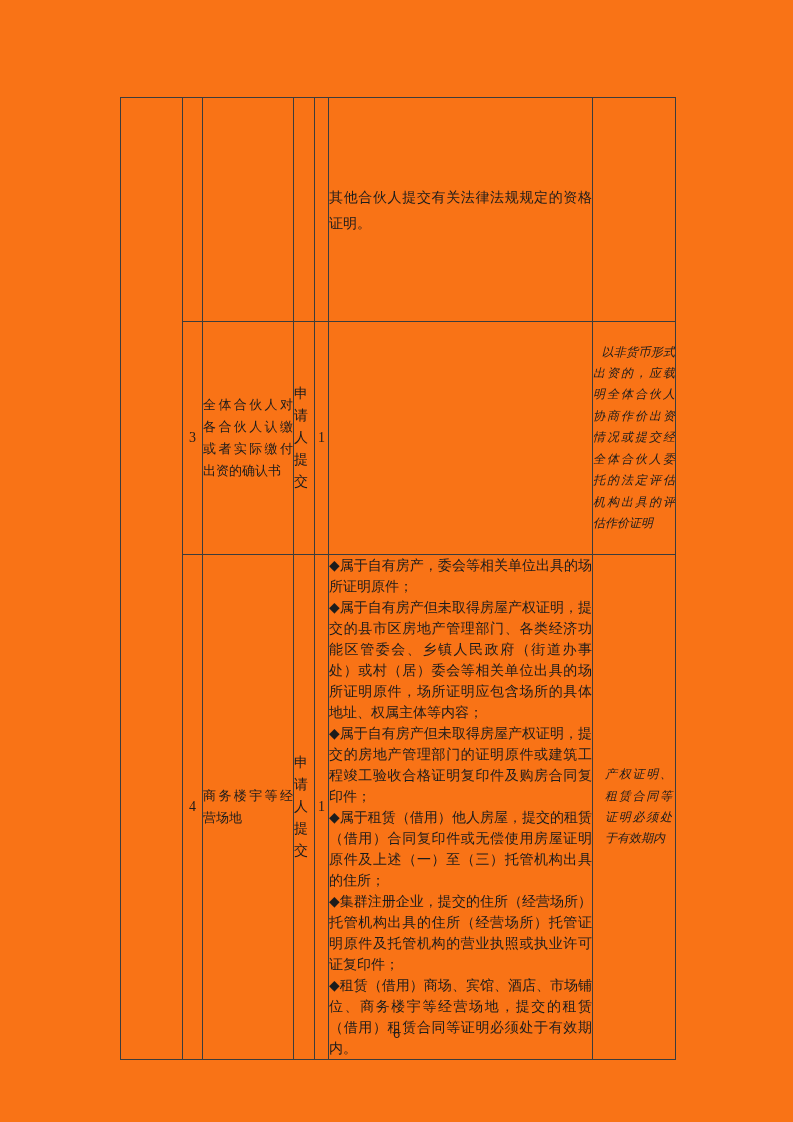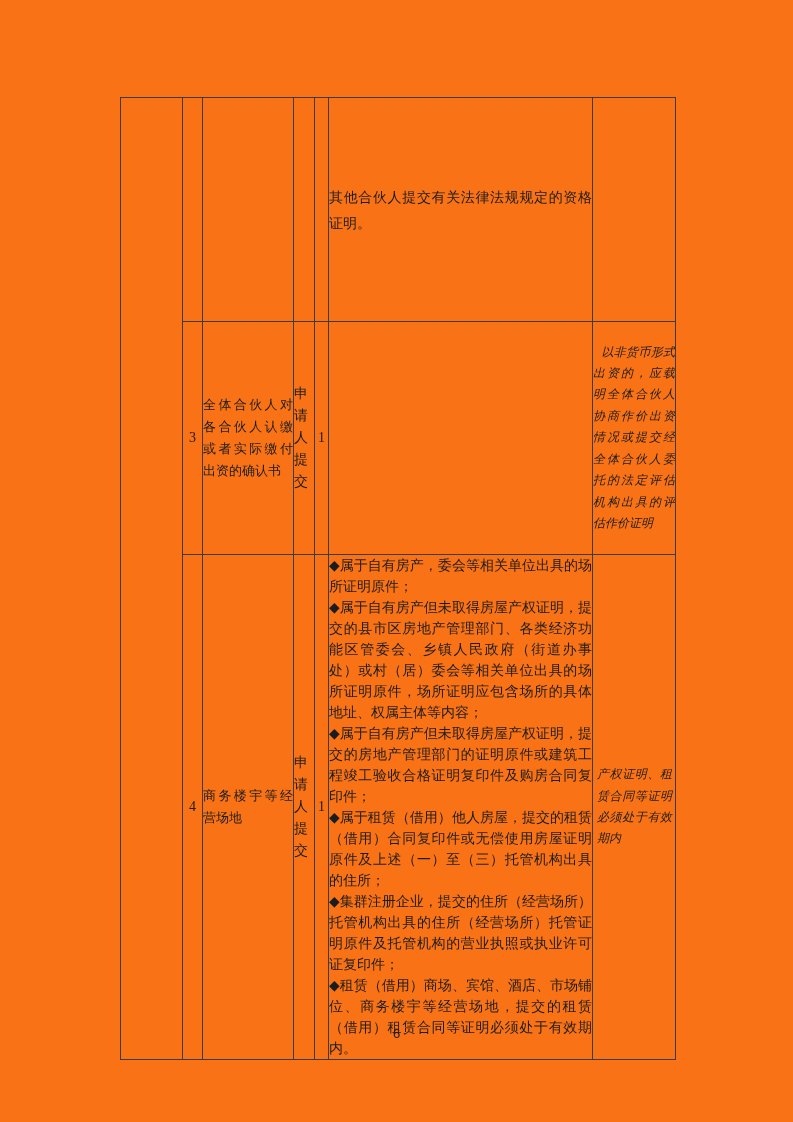--- a/index.html
+++ b/index.html
@@ -57,21 +57,21 @@
   td.cell-content { vertical-align: top; padding: 5px 2px 2px 3px; }
   .content-par {
     line-height: 21px;
     text-align: justify;
     word-break: break-all;
     font-size: 14px;
   }
   .content-par.loose { line-height: 26px; padding-top: 2px; }
 
   td.cell-remarks { vertical-align: top; padding: 3px 3px 0 4px; }
-  td.cell-remarks.centered { vertical-align: middle; padding: 0 3px 0 4px; }
+  td.cell-remarks.centered { vertical-align: middle; padding: 0 3px 0 12px; }
   .remarks-text {
     line-height: 21.4px;
     text-align: justify;
     word-break: break-all;
     font-size: 12px;
     font-style: italic;
   }
   .remarks-text.indent { text-indent: 0.7em; }
 
   .page-number {

